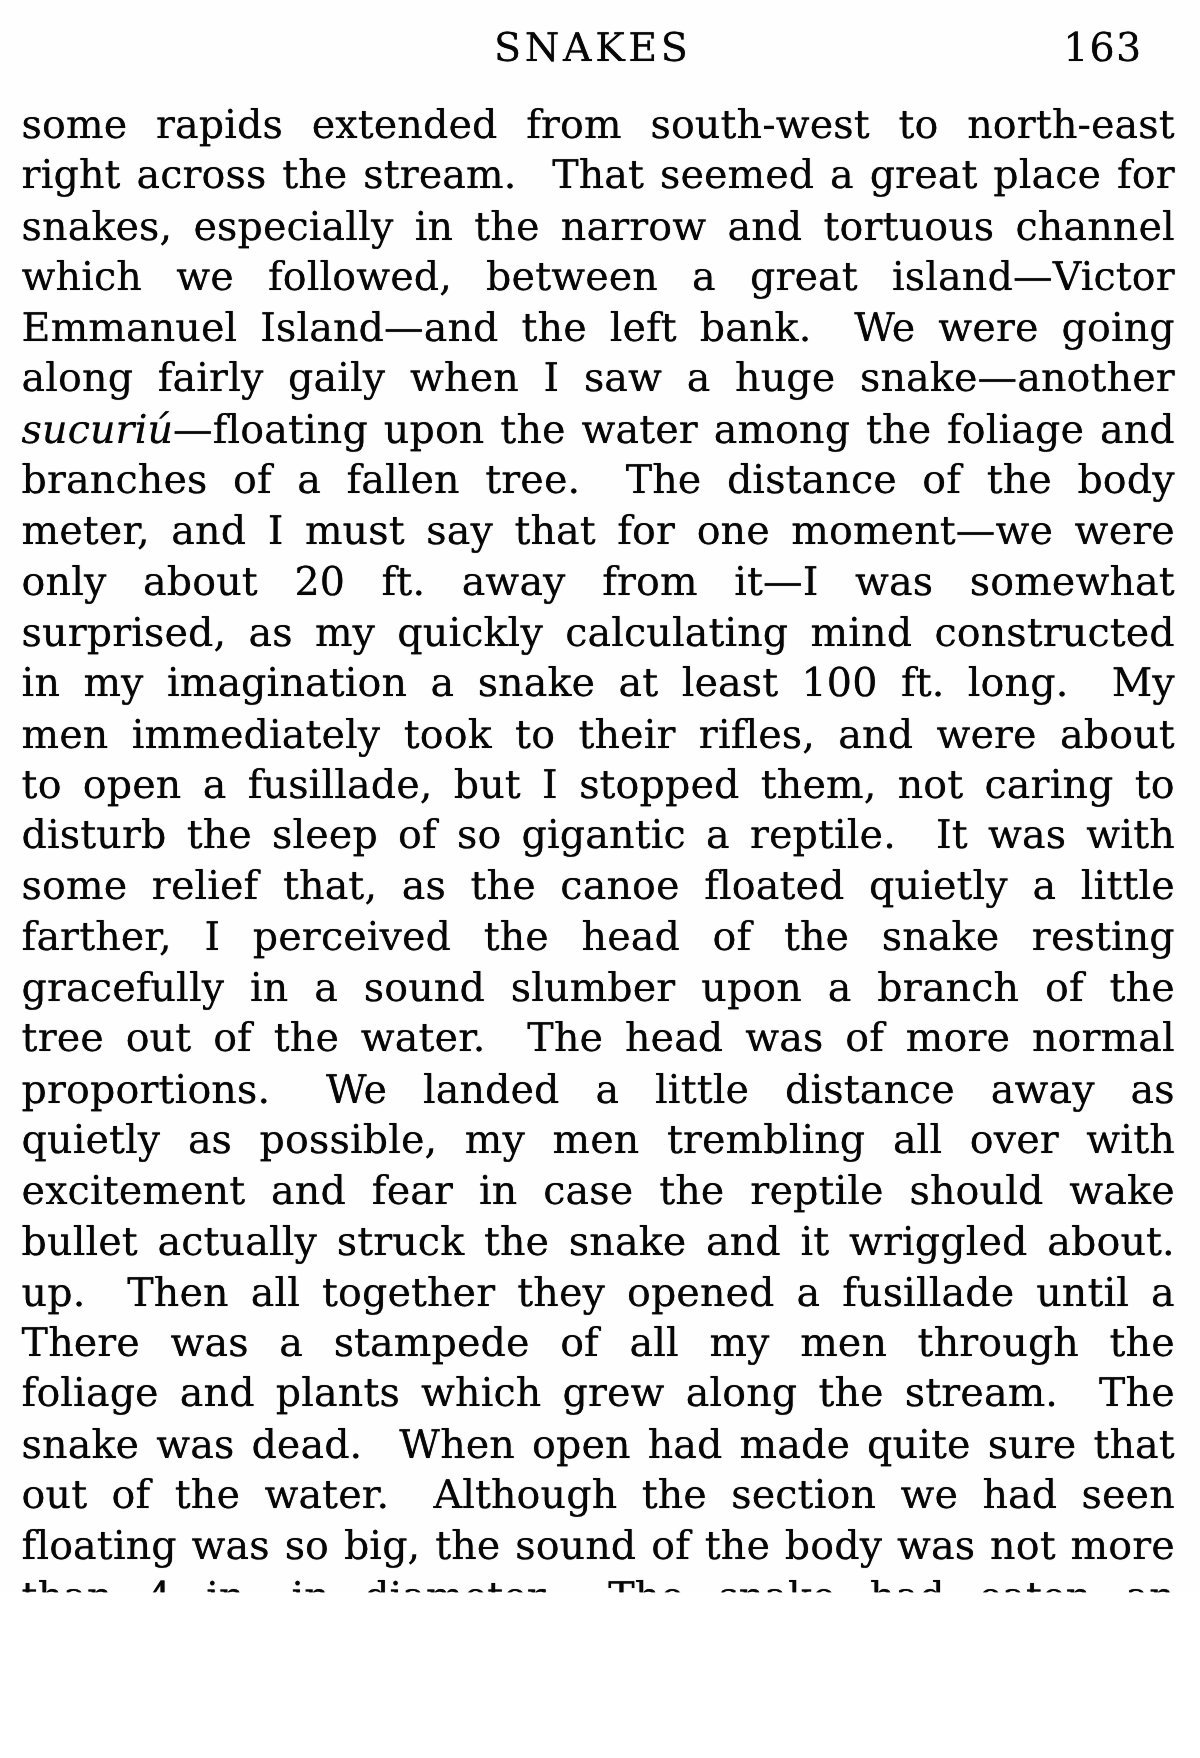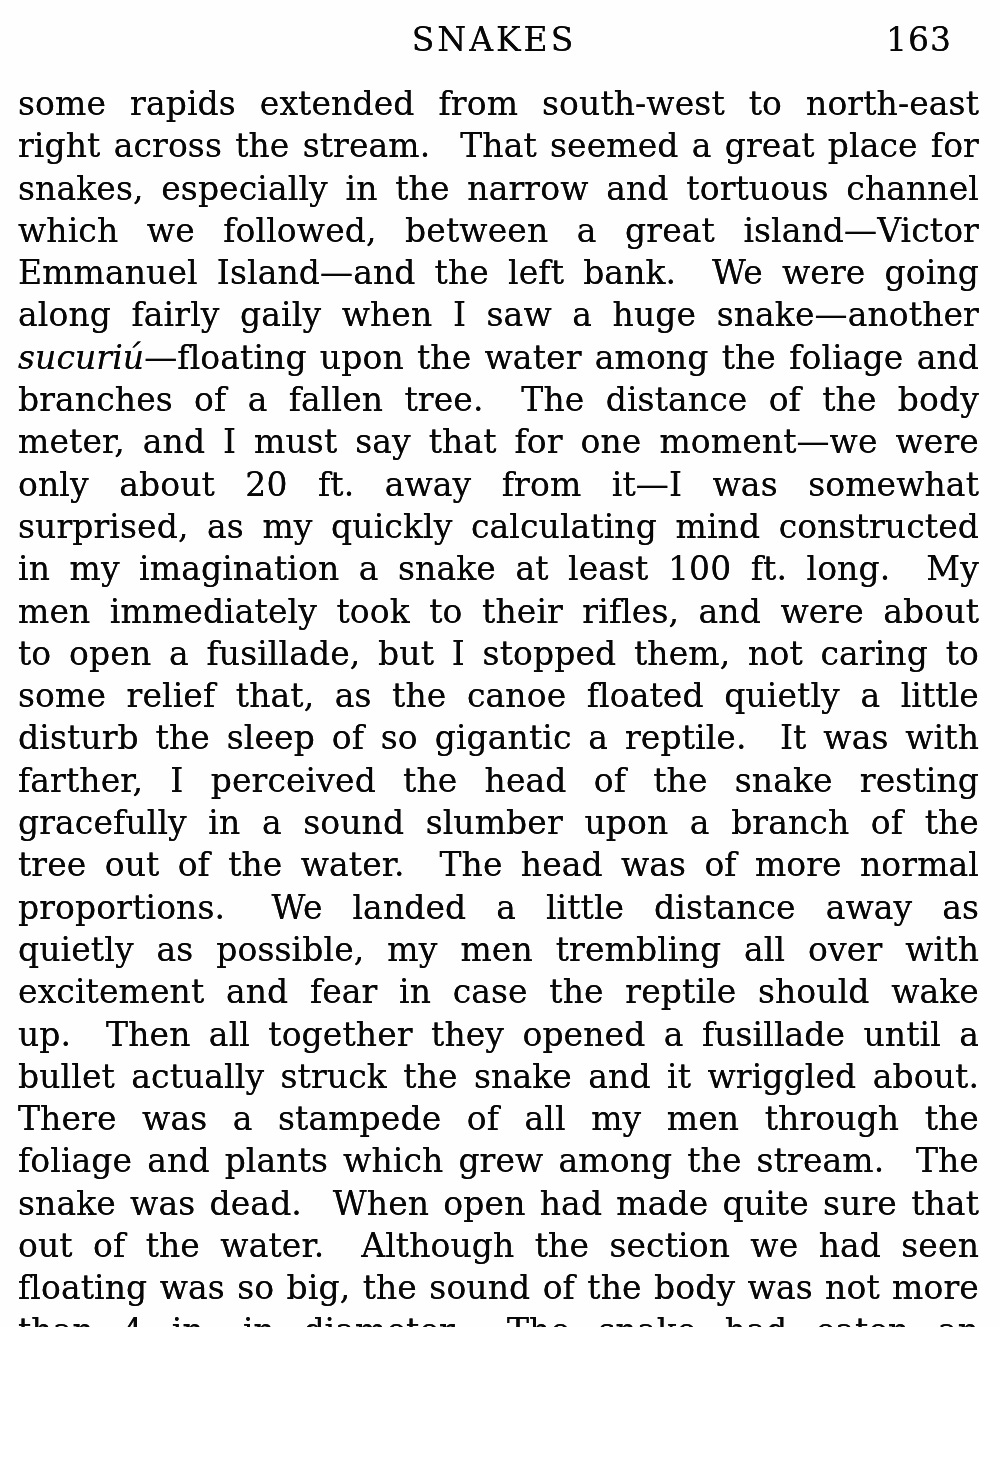--- a/index.html
+++ b/index.html
@@ -79,30 +79,30 @@
       <div class="line"><span class="seg-normal">Emmanuel Island—and the left bank.  We were going</span></div>
       <div class="line"><span class="seg-normal">along fairly gaily when I saw a huge snake—another</span></div>
       <div class="line"><span class="seg-italic">sucuriú</span><span class="seg-normal">—floating upon the water among the foliage and</span></div>
       <div class="line"><span class="seg-normal">branches of a fallen tree.  The distance of the body</span></div>
       <div class="line"><span class="seg-normal">meter, and I must say that for one moment—we were</span></div>
       <div class="line"><span class="seg-normal">only about 20 ft. away from it—I was somewhat</span></div>
       <div class="line"><span class="seg-normal">surprised, as my quickly calculating mind constructed</span></div>
       <div class="line"><span class="seg-normal">in my imagination a snake at least 100 ft. long.  My</span></div>
       <div class="line"><span class="seg-normal">men immediately took to their rifles, and were about</span></div>
       <div class="line"><span class="seg-normal">to open a fusillade, but I stopped them, not caring to</span></div>
+      <div class="line"><span class="seg-normal">disturb the sleep of so gigantic a reptile.  It was with</span></div>
       <div class="line"><span class="seg-normal">some relief that, as the canoe floated quietly a little</span></div>
-      <div class="line"><span class="seg-normal">disturb the sleep of so gigantic a reptile.  It was with</span></div>
       <div class="line"><span class="seg-normal">farther, I perceived the head of the snake resting</span></div>
       <div class="line"><span class="seg-normal">gracefully in a sound slumber upon a branch of the</span></div>
       <div class="line"><span class="seg-normal">tree out of the water.  The head was of more normal</span></div>
       <div class="line"><span class="seg-normal">proportions.  We landed a little distance away as</span></div>
       <div class="line"><span class="seg-normal">quietly as possible, my men trembling all over with</span></div>
       <div class="line"><span class="seg-normal">excitement and fear in case the reptile should wake</span></div>
+      <div class="line"><span class="seg-normal">bullet actually struck the snake and it wriggled about.</span></div>
       <div class="line"><span class="seg-normal">up.  Then all together they opened a fusillade until a</span></div>
-      <div class="line"><span class="seg-normal">bullet actually struck the snake and it wriggled about.</span></div>
       <div class="line"><span class="seg-normal">There was a stampede of all my men through the</span></div>
-      <div class="line"><span class="seg-normal">foliage and plants which grew among the stream.  The</span></div>
+      <div class="line"><span class="seg-normal">foliage and plants which grew along the stream.  The</span></div>
       <div class="line"><span class="seg-normal">snake was dead.  When open had made quite sure that</span></div>
       <div class="line"><span class="seg-normal">out of the water.  Although the section we had seen</span></div>
       <div class="line"><span class="seg-normal">floating was so big, the sound of the body was not more</span></div>
       <div class="line"><span class="seg-normal">than 4 in. in diameter.  The snake had eaten an</span></div>
     </main>
 </div>
 
 </body></html>

